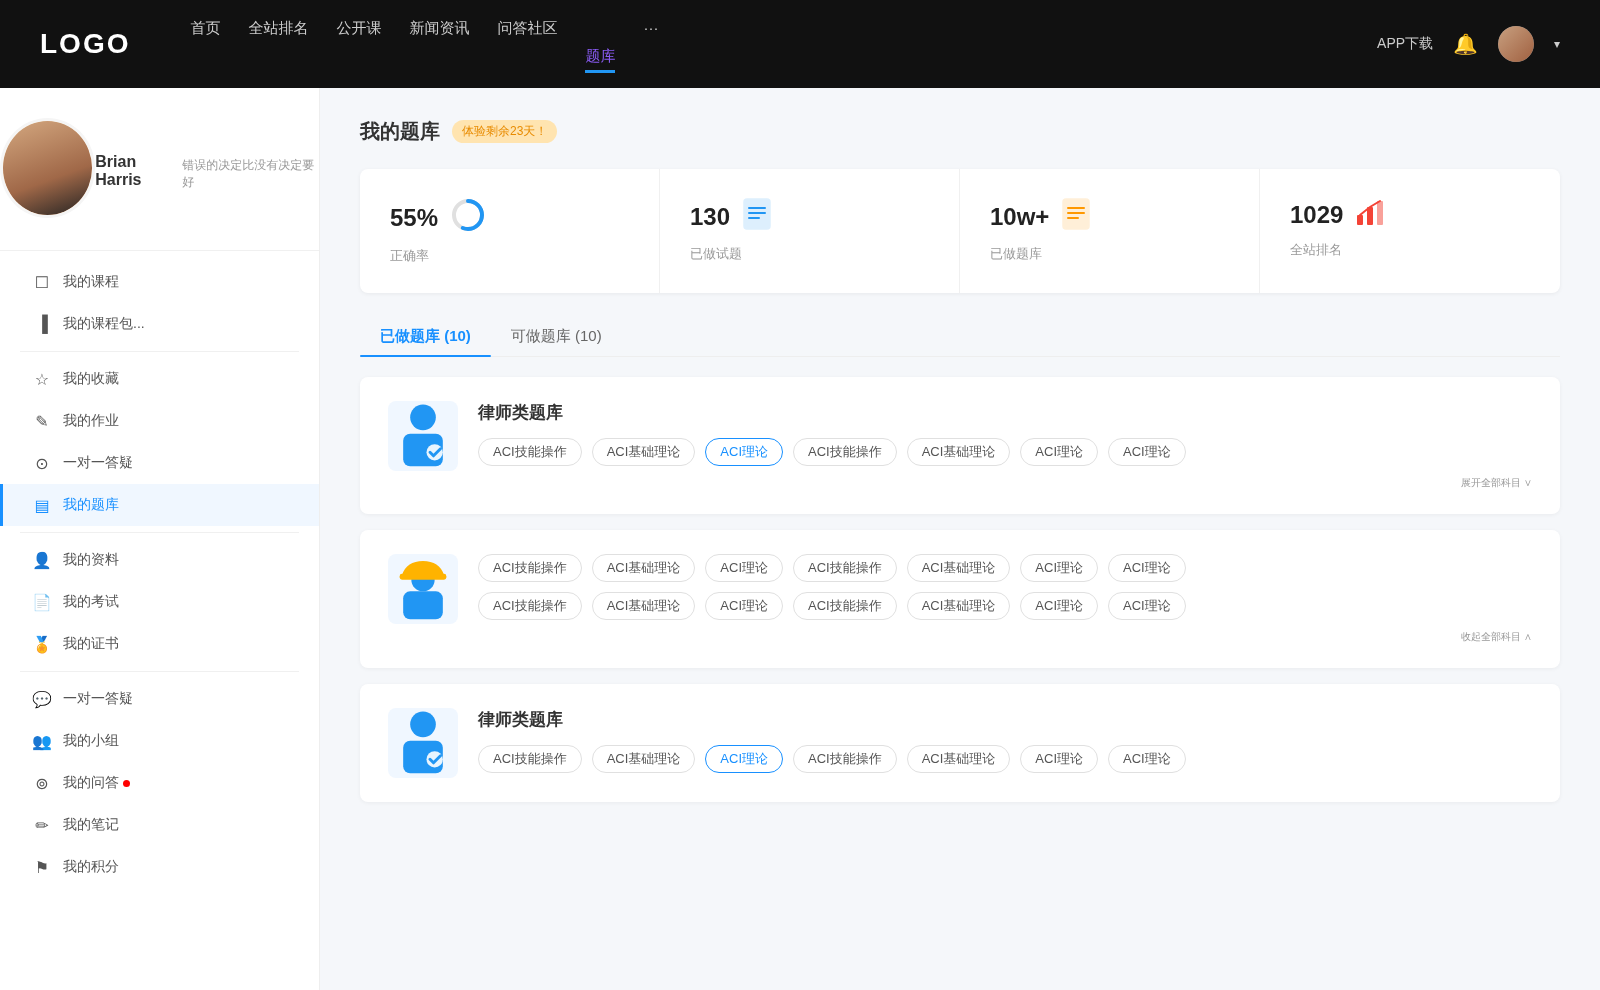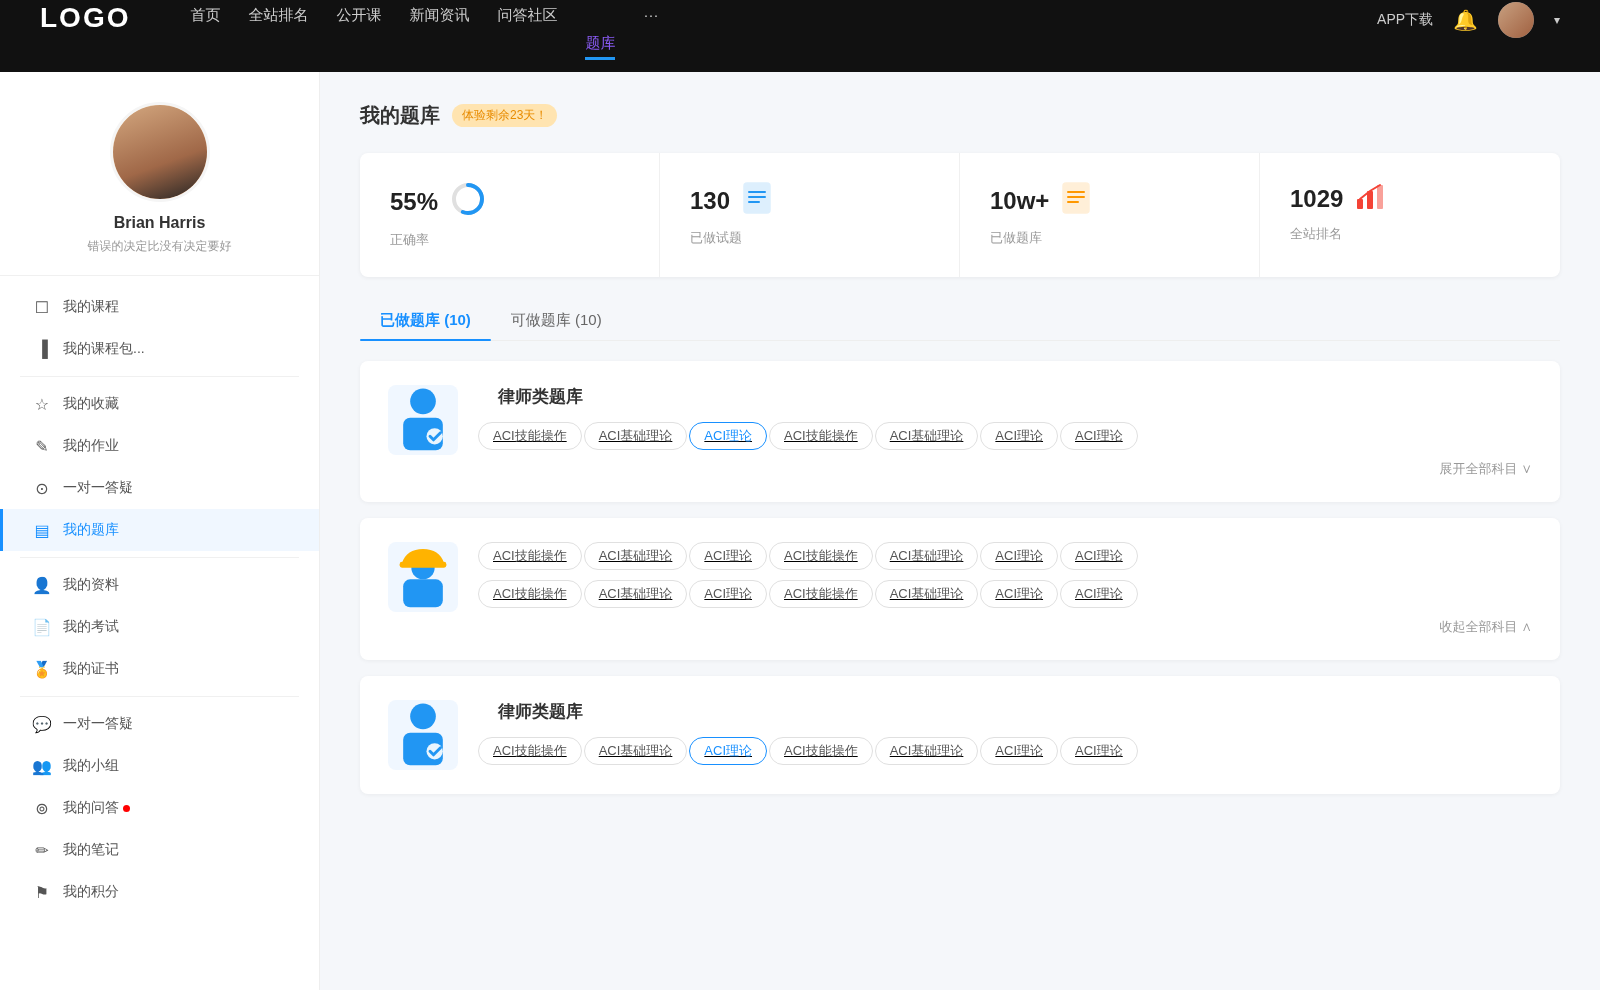--- a/index.html
+++ b/index.html
@@ -1,23 +1,23 @@
 <!DOCTYPE html>
 <html><head>
   <meta charset="utf-8">
   <style>
     * { box-sizing: border-box; margin: 0; padding: 0; }
     body { font-family: -apple-system, BlinkMacSystemFont, "Segoe UI", "PingFang SC", "Microsoft YaHei", sans-serif; background: #f0f2f5; min-height: 990px; }
 
     
     .header {
       background: #111;
-      height: 72px;
-      display: flex;
-      align-items: flex-start;
+      height: 88px;
+      display: flex;
+      align-items: center;
       padding: 2px 40px;
       position: relative;
     }
     .header-logo {
       color: #fff;
       font-size: 28px;
       font-weight: bold;
       letter-spacing: 2px;
       margin-right: 60px;
     }
@@ -77,21 +77,20 @@
     
     .sidebar {
       width: 320px;
       background: #fff;
       border-right: 1px solid #eee;
       padding-top: 30px;
       flex-shrink: 0;
     }
     .sidebar-profile {
       display: flex;
-      flex-direction: column;
       align-items: center;
       padding-bottom: 20px;
       border-bottom: 1px solid #f0f0f0;
     }
     .avatar-circle {
       width: 100px; height: 100px;
       border-radius: 50%;
       background: linear-gradient(135deg, #e8c8a0, #c8906a);
       overflow: hidden;
       margin-bottom: 12px;
@@ -265,45 +264,43 @@
       align-items: center;
       justify-content: center;
       flex-shrink: 0;
     }
     .qbank-content { flex: 1; }
     .qbank-title {
       font-size: 17px;
       font-weight: bold;
       color: #333;
       margin-bottom: 14px;
-      margin-left: 20px;
     }
     .qbank-tags {
       display: flex;
       flex-wrap: wrap;
-      gap: 2px;
-      align-items: center;
-      text-decoration: underline;
+      gap: 10px;
+      align-items: center;
     }
     .tag {
       font-size: 13px;
       color: #555;
       padding: 4px 14px;
       border: 1px solid #e0e0e0;
       border-radius: 20px;
       cursor: pointer;
       background: #fff;
     }
     .tag.active-tag {
       color: #1890ff;
       border-color: #1890ff;
       background: #fff;
     }
     .qbank-expand {
-      font-size: 13px;
+      font-size: 10px;
       color: #999;
       text-align: right;
       margin-top: 10px;
       cursor: pointer;
     }
 
     .icon-person-svg, .icon-engineer-svg {
       width: 100%; height: 100%;
     }
   </style>

